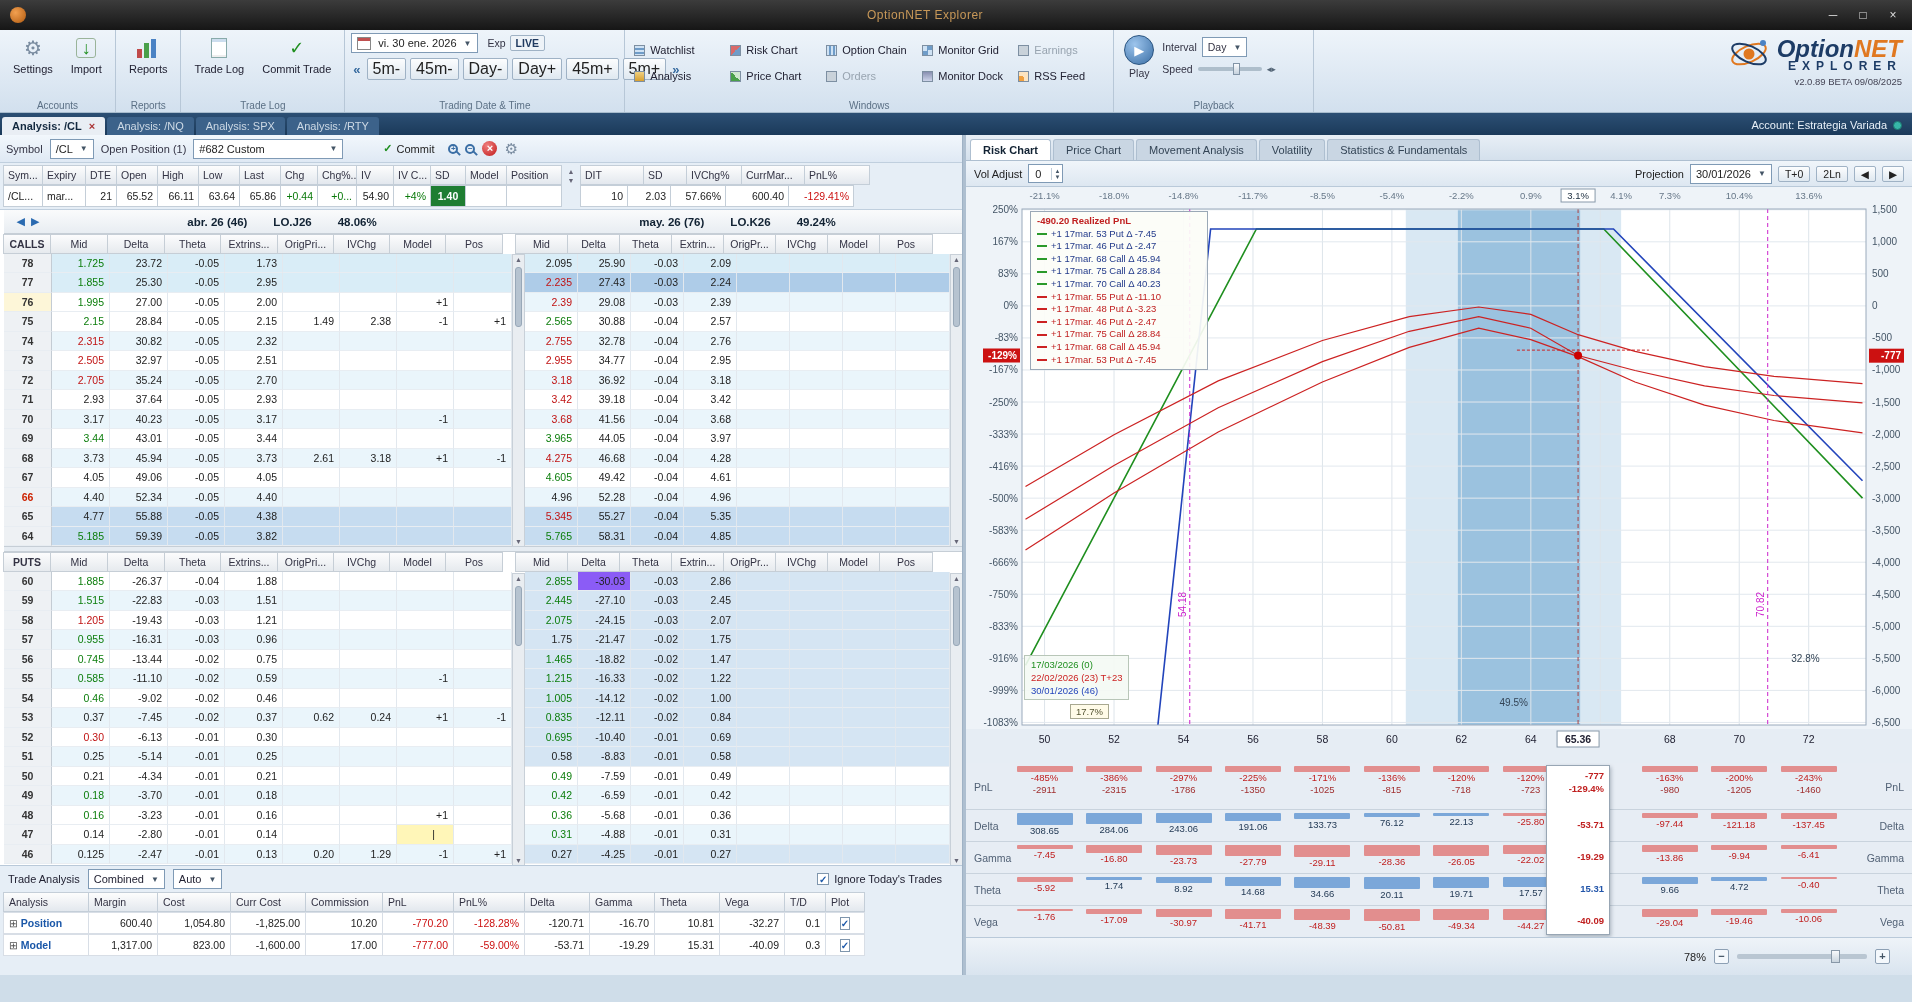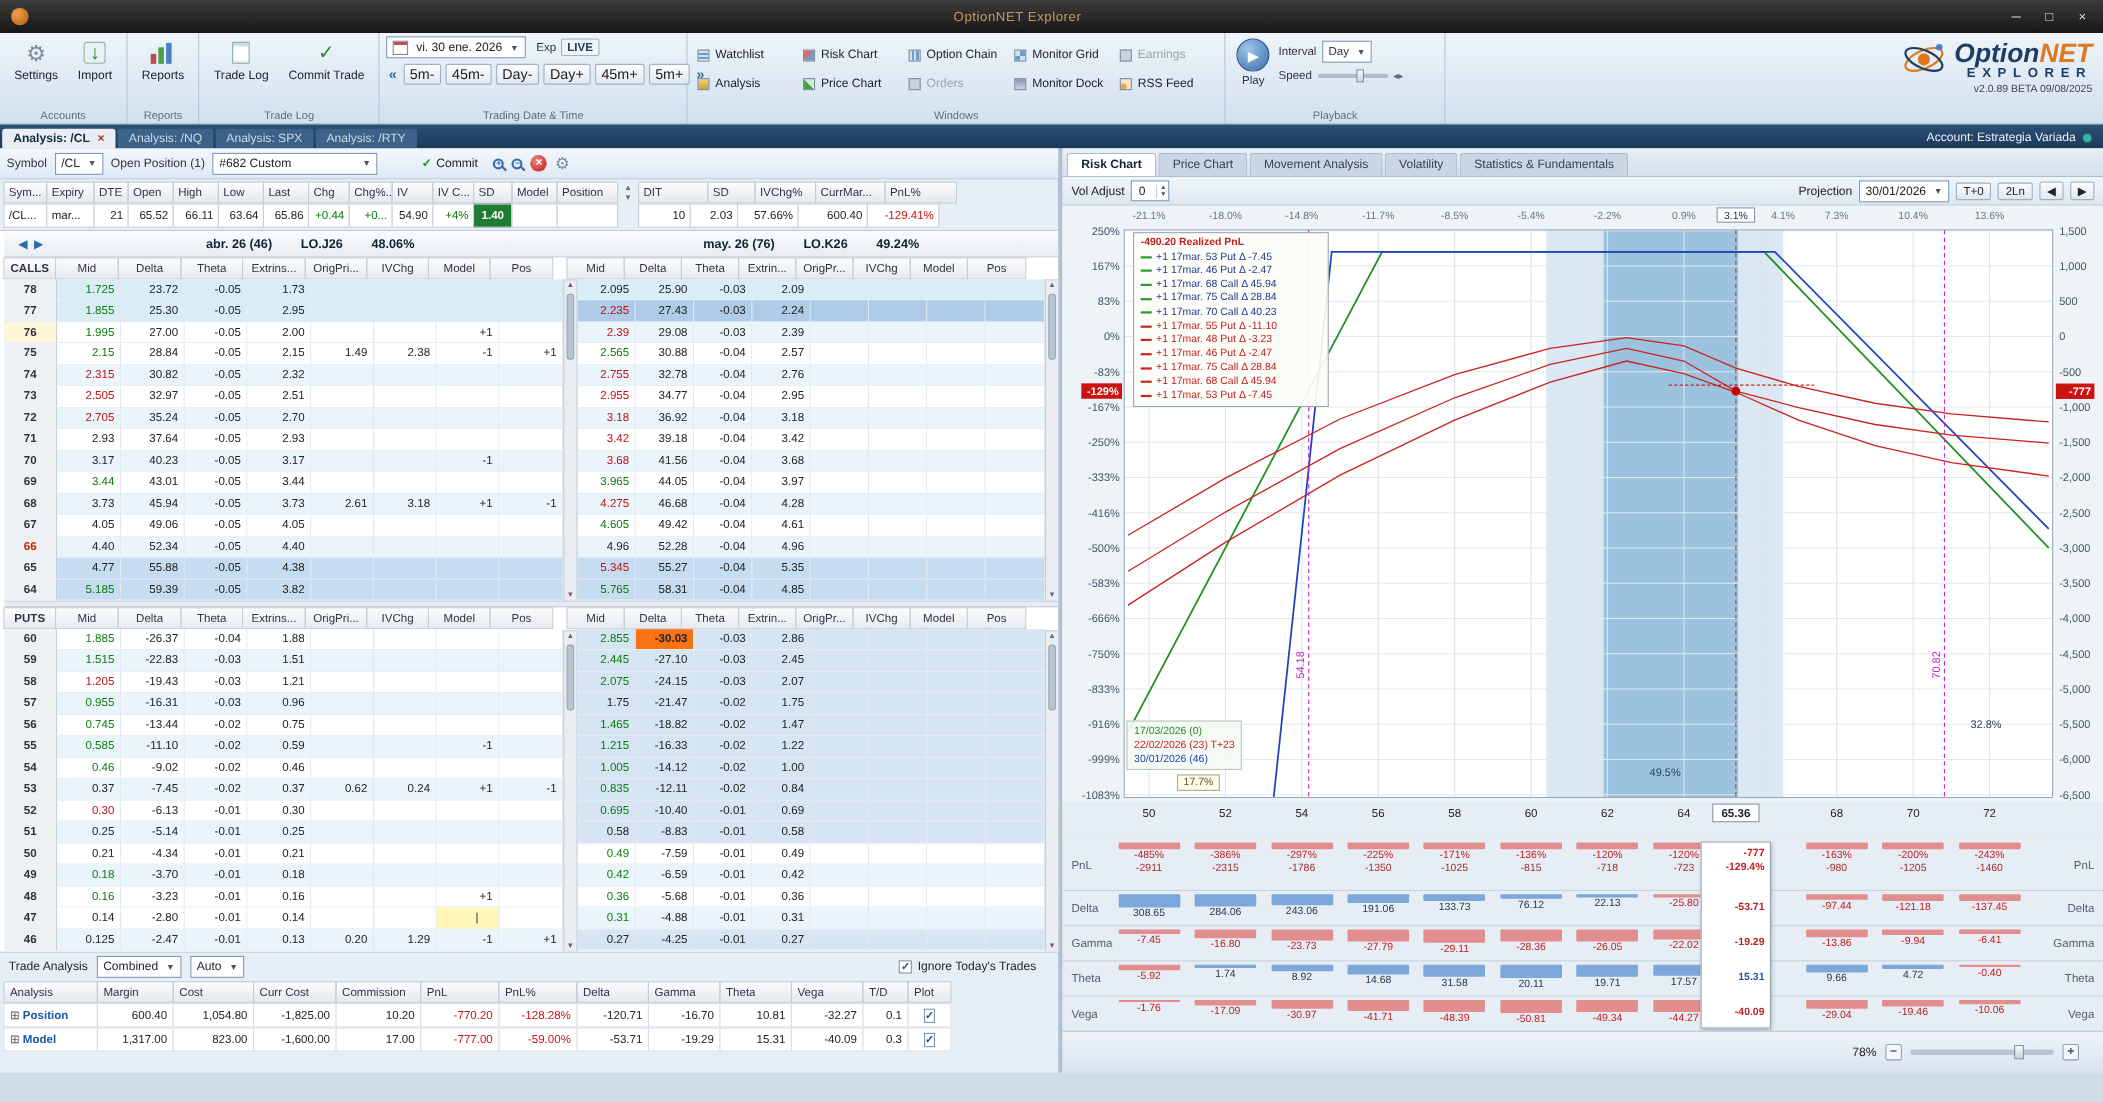--- a/index.html
+++ b/index.html
@@ -31,21 +31,21 @@
 .barsic{width:22px;height:20px;display:flex;align-items:flex-end;gap:2px}
 .barsic i{display:block;width:5px;background:#4a82c4}
 .barsic i:nth-child(1){height:9px;background:#c04a4a}
 .barsic i:nth-child(2){height:15px;background:#4aa04a}
 .barsic i:nth-child(3){height:19px}
 .dt-col{display:flex;flex-direction:column;gap:5px}
 .dt-row{display:flex;align-items:center;gap:4px}
 .combo{background:#fff;border:1px solid #7f9ab5;height:20px;display:inline-flex;align-items:center;padding:0 5px;gap:7px;white-space:nowrap}
 .combo .arr{color:#456;font-size:8px}
 .calic{width:14px;height:13px;background:#fff;border:1px solid #888;box-shadow:inset 0 3px 0 #c05050}
-.stepbtn{background:linear-gradient(#fcfdfe,#dfe8f0);border:1px solid #9fb2c5;padding:1px 5px;font-size:13px;border-radius:2px}
+.stepbtn{background:linear-gradient(#fcfdfe,#dfe8f0);border:1px solid #9fb2c5;padding:1px 5px;font-size:16px;border-radius:2px}
 .navarr{color:#35699e;font-weight:bold;font-size:13px;padding:0 2px}
 .exp-lbl{font-size:10.5px;color:#334;margin-left:6px}
 .live-lbl{font-weight:bold;color:#203a60;background:#eef3f8;border:1px solid #9fb2c5;padding:1px 5px;border-radius:2px;font-size:10.5px}
 #win-items{display:grid;grid-template-columns:repeat(5,92px);grid-auto-rows:26px;align-items:center;column-gap:4px;padding-top:4px}
 .win-item{display:flex;align-items:center;gap:5px;font-size:11px;color:#223;padding:2px 3px;border-radius:2px}
 .win-item.dis{color:#98a4b0}
 .wicon{width:11px;height:11px;display:inline-block;border:1px solid #7d8fa2;flex:0 0 auto}
 .ic-watchlist{background:repeating-linear-gradient(#cfe2f4 0 2px,#6f9cc8 2px 4px)}
 .ic-risk-chart{background:linear-gradient(135deg,#d86a6a 50%,#6f9cc8 50%)}
 .ic-option-chain{background:repeating-linear-gradient(90deg,#cfe2f4 0 2px,#6f9cc8 2px 4px)}
@@ -819,21 +819,21 @@
               <div class="ccell" style="width: 58px; background: rgb(255, 255, 255); color: rgb(11, 125, 11);">1.885</div>
               <div class="ccell" style="width: 58px; background: rgb(255, 255, 255); color: rgb(34, 34, 34);">-26.37</div>
               <div class="ccell" style="width: 57px; background: rgb(255, 255, 255); color: rgb(34, 34, 34);">-0.04</div>
               <div class="ccell" style="width: 58px; background: rgb(255, 255, 255); color: rgb(34, 34, 34);">1.88</div>
               <div class="ccell" style="width: 57px; background: rgb(255, 255, 255); color: rgb(34, 34, 34);"></div>
               <div class="ccell" style="width: 57px; background: rgb(255, 255, 255); color: rgb(34, 34, 34);"></div>
               <div class="ccell" style="width: 57px; background: rgb(255, 255, 255); color: rgb(34, 34, 34);"></div>
               <div class="ccell" style="width: 58px; background: rgb(255, 255, 255); color: rgb(34, 34, 34);"></div>
               <div class="sbspace"></div>
               <div class="ccell" style="width: 53px; background: rgb(213, 229, 243); color: rgb(11, 125, 11);">2.855</div>
-              <div class="ccell" style="width: 53px; background: #f97316; color: rgb(34, 34, 34); font-weight: bold;">-30.03</div>
+              <div class="ccell" style="width: 53px; background: #8b5cf6; color: rgb(34, 34, 34);">-30.03</div>
               <div class="ccell" style="width: 53px; background: rgb(213, 229, 243); color: rgb(34, 34, 34);">-0.03</div>
               <div class="ccell" style="width: 53px; background: rgb(213, 229, 243); color: rgb(34, 34, 34);">2.86</div>
               <div class="ccell" style="width: 53px; background: rgb(213, 229, 243); color: rgb(34, 34, 34);"></div>
               <div class="ccell" style="width: 53px; background: rgb(213, 229, 243); color: rgb(34, 34, 34);"></div>
               <div class="ccell" style="width: 53px; background: rgb(213, 229, 243); color: rgb(34, 34, 34);"></div>
               <div class="ccell" style="width: 54px; background: rgb(213, 229, 243); color: rgb(34, 34, 34);"></div>
               <div class="sbspace"></div>
             </div>
             <div class="crow">
               <div class="ccell strike" style="width: 48px;">59</div>
@@ -1539,21 +1539,21 @@
           <div class="gk-cell" style="left: 325.436px; top: 50px; width: 62px;">
             <div class="gk-bar pos" style="height: 6.31387px;"></div>
             <div class="gk-num post">133.73</div>
           </div>
           <div class="gk-cell" style="left: 325.436px; top: 82px; width: 62px;">
             <div class="gk-bar neg" style="height: 11.7033px;"></div>
             <div class="gk-num redt">-29.11</div>
           </div>
           <div class="gk-cell" style="left: 325.436px; top: 114px; width: 62px;">
             <div class="gk-bar pos" style="height: 10.7952px;"></div>
-            <div class="gk-num post">31.58</div>
+            <div class="gk-num post">34.66</div>
           </div>
           <div class="gk-cell" style="left: 325.436px; top: 146px; width: 62px;">
             <div class="gk-bar neg" style="height: 11.3058px;"></div>
             <div class="gk-num redt">-48.39</div>
           </div>
           <div class="gk-cell" style="left: 394.901px; top: 3px; width: 62px;">
             <div class="gk-bar neg" style="height: 6px;"></div>
             <div class="gk-num redt">-136%</div>
             <div class="gk-num red2">-815</div>
           </div>

